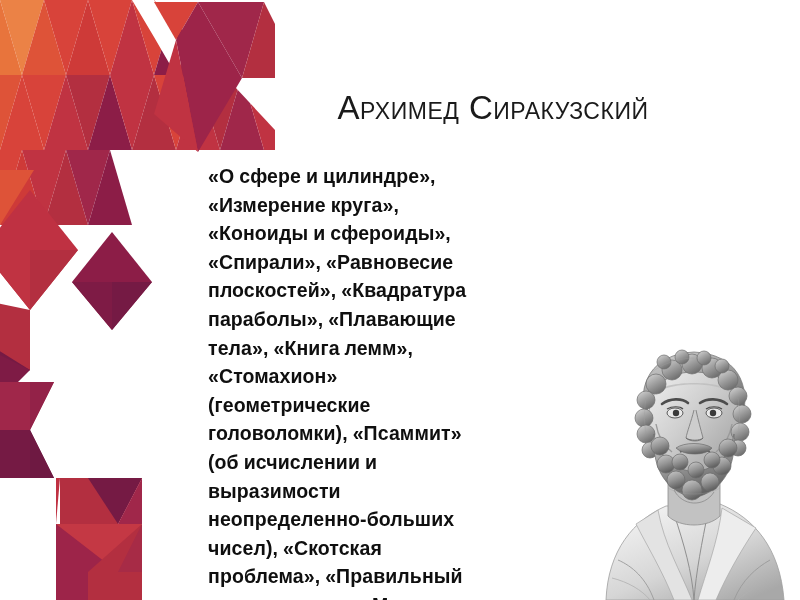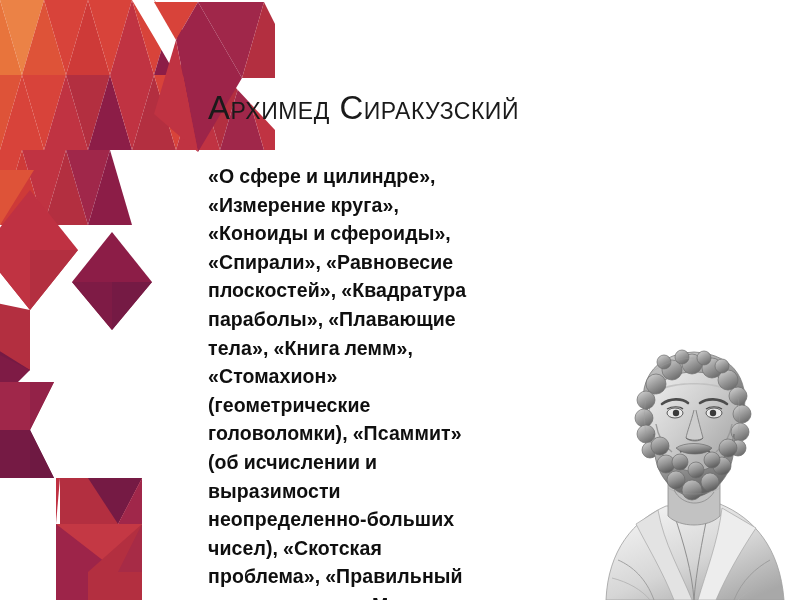--- a/index.html
+++ b/index.html
@@ -35,20 +35,21 @@
     pointer-events: none;
   }
   #deco-pattern svg { display: block; }
 
   
   #title {
     position: absolute;
     left: 208px;
     top: 88px;
     width: 570px;
+    text-align: center;
     font-family: "Liberation Sans", "DejaVu Sans", sans-serif;
     font-weight: 400;
     font-size: 33px;
     line-height: 40px;
     letter-spacing: 0.5px;
     color: #1a1a1a;
     font-variant: small-caps;
     white-space: nowrap;
   }
 

